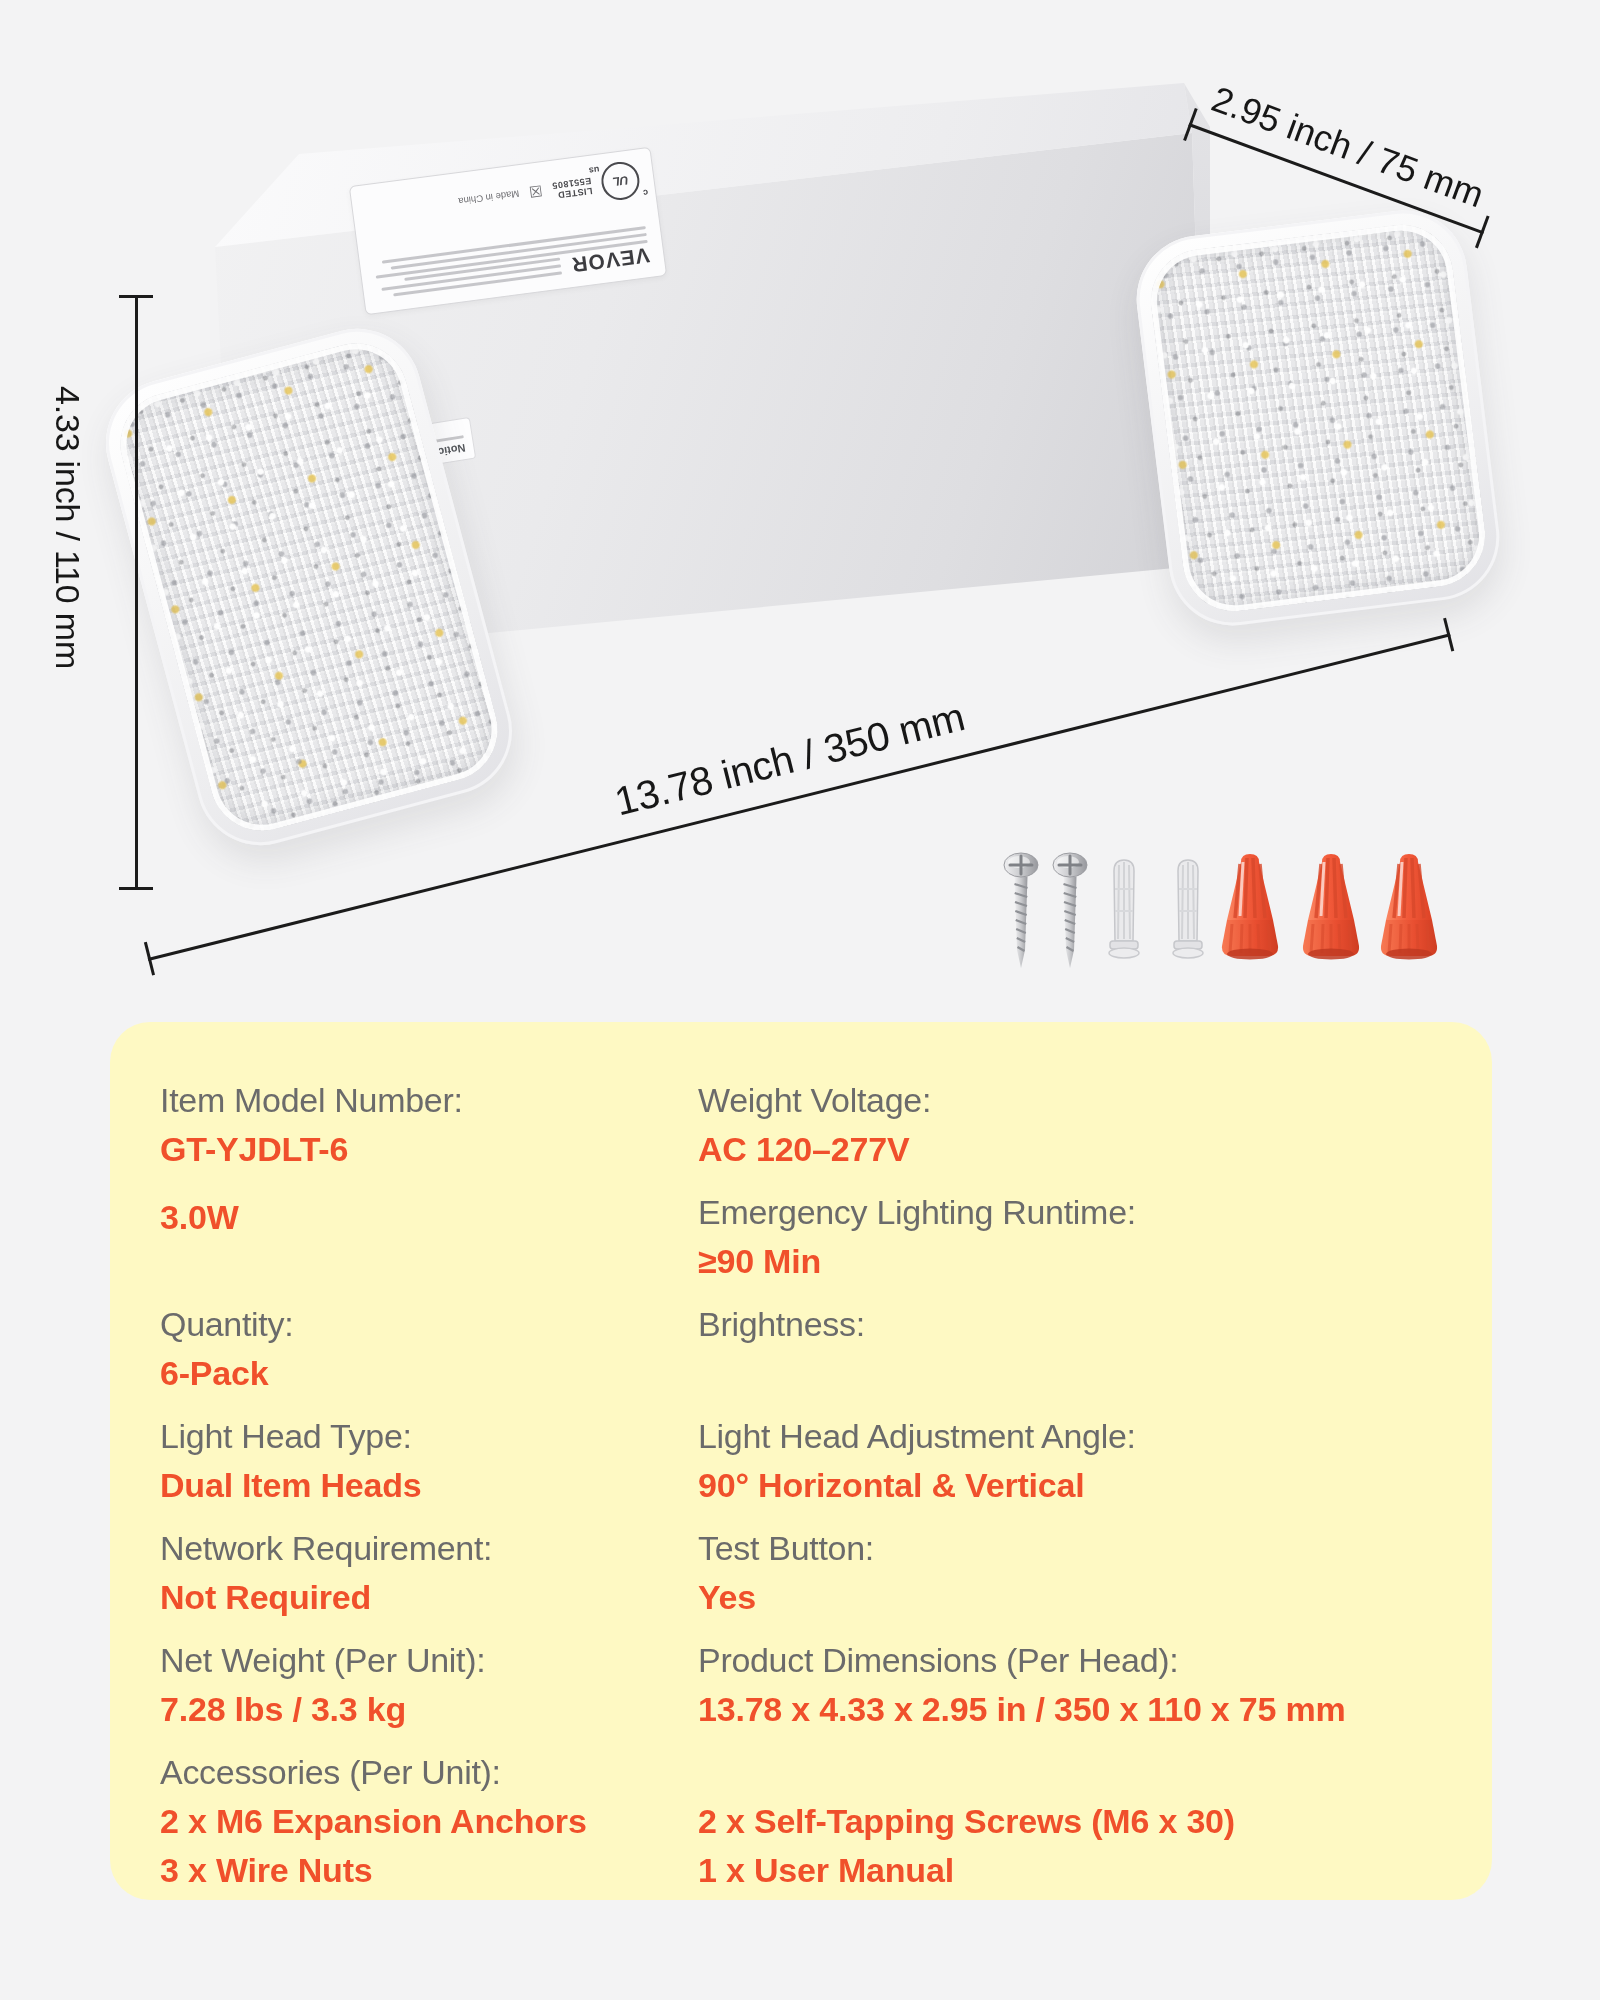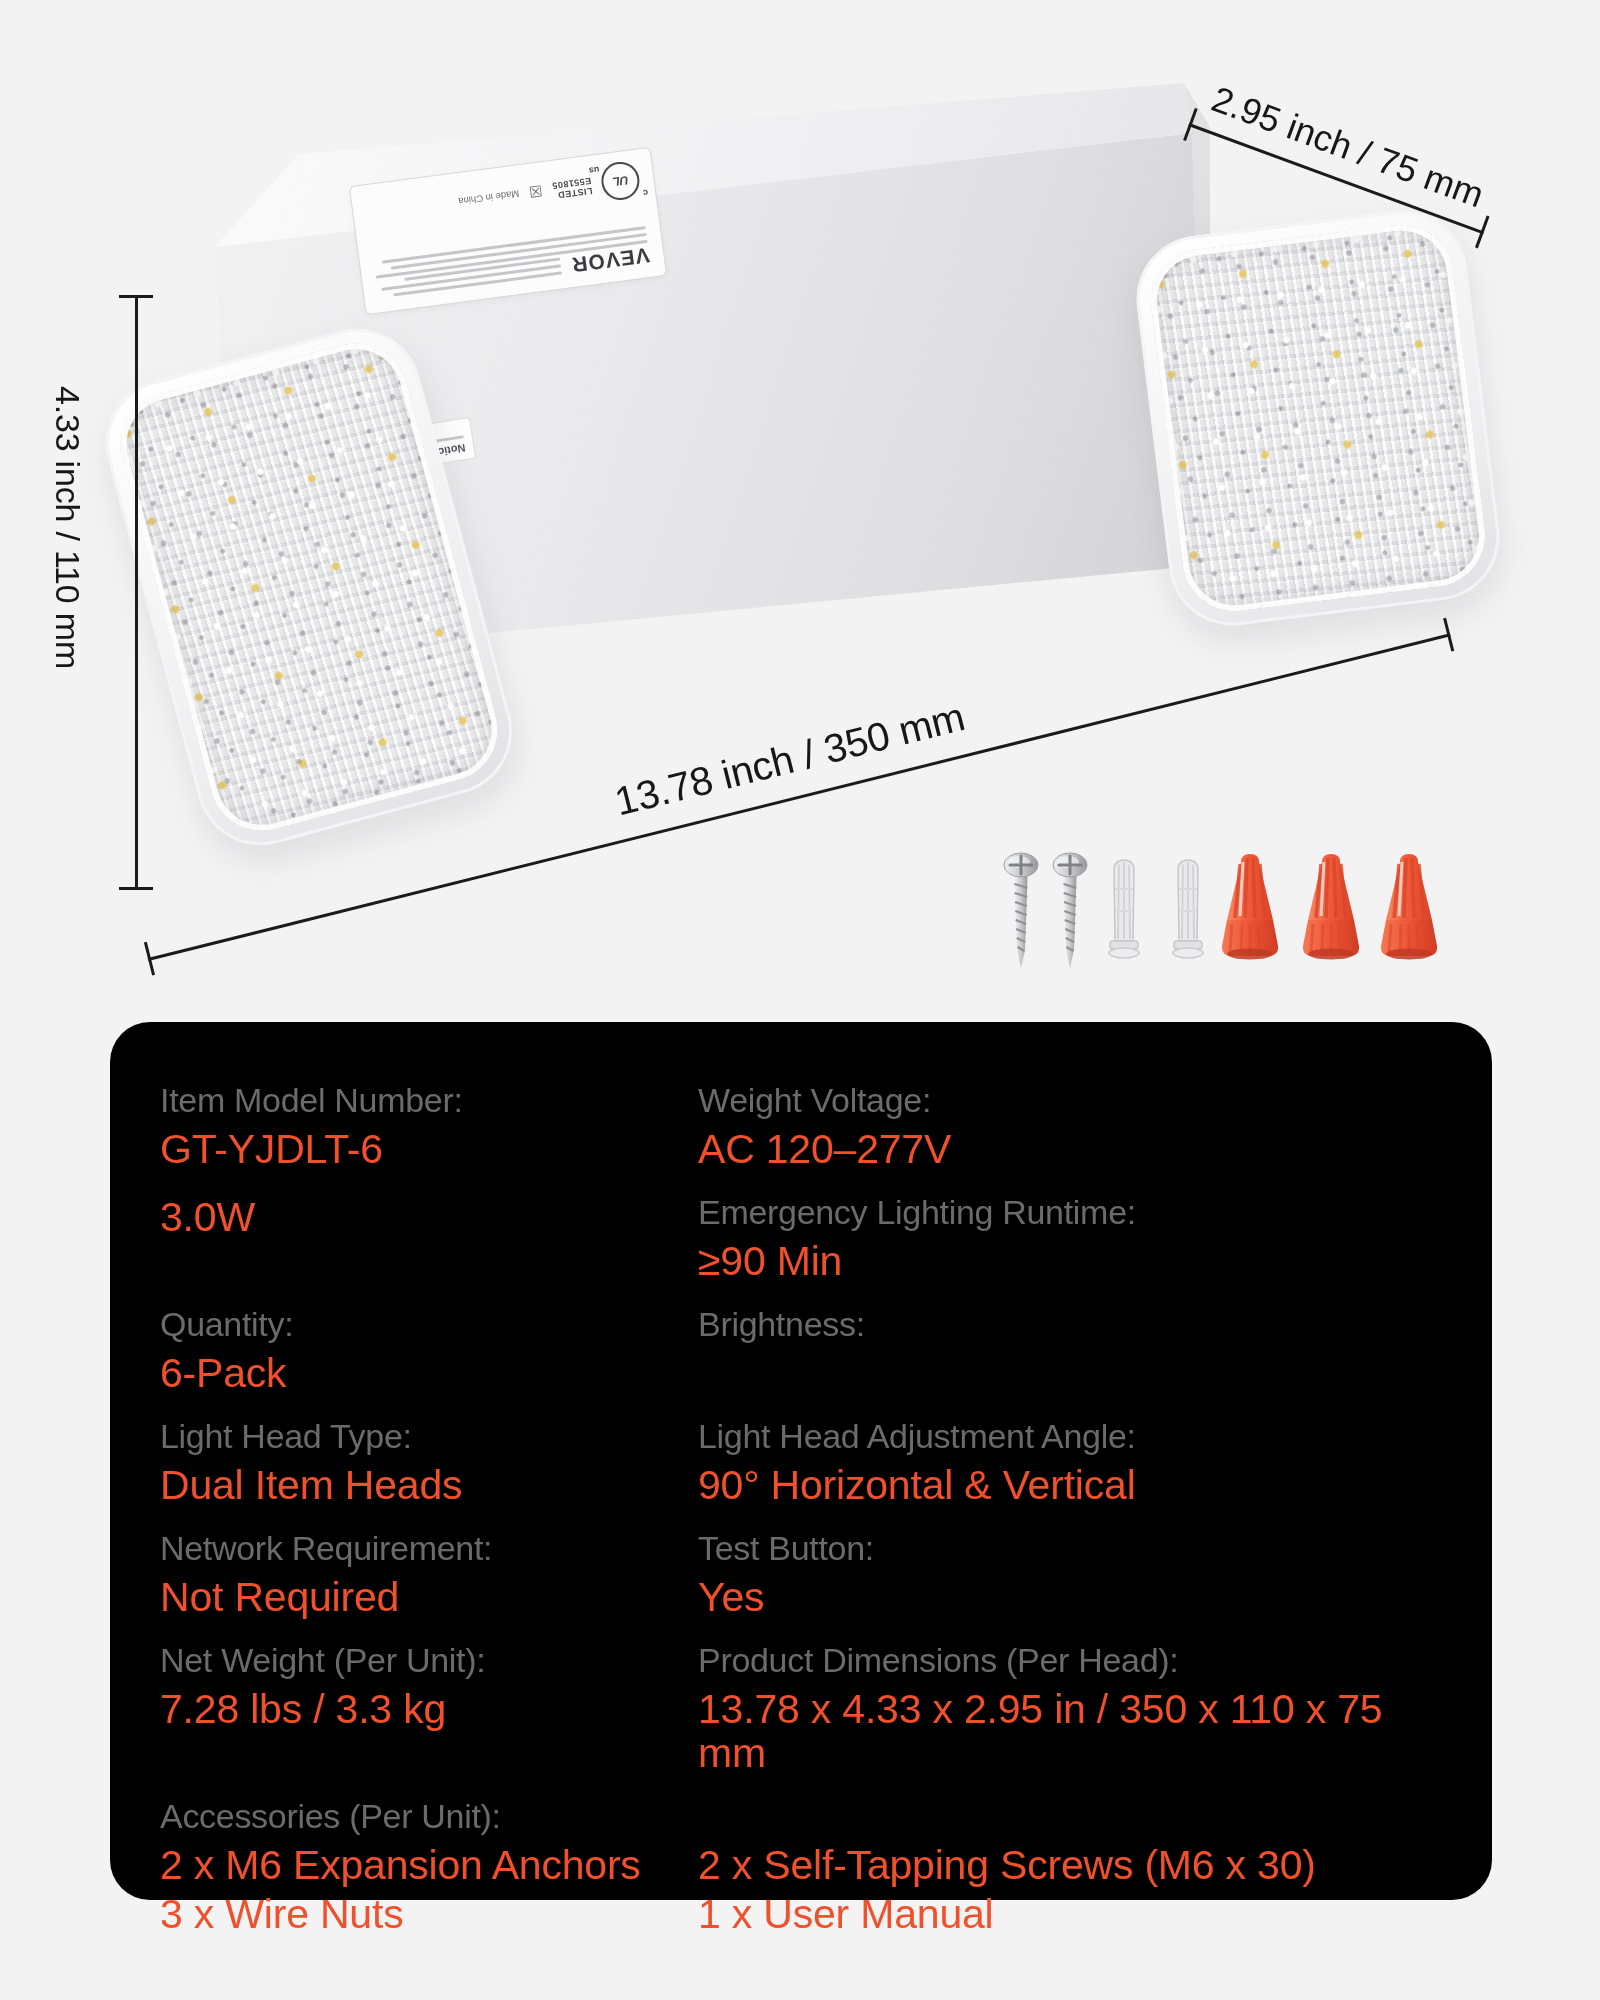--- a/index.html
+++ b/index.html
@@ -84,26 +84,26 @@
   .dim-length{left:148px;top:959px;width:1342px;transform:rotate(-14deg);}
   .dim-length .dim-text{bottom:16px;font-size:40px;letter-spacing:-.2px;}
   .dim-depth{left:1189px;top:124px;width:314px;transform:rotate(20.2deg);}
   .dim-depth .dim-text{bottom:12px;font-size:36px;white-space:nowrap;}
 
   
   .acc{position:absolute;z-index:4;}
 
   
   .spec-panel{position:absolute;left:110px;top:1022px;width:1382px;height:878px;
-    background:#000000;border-radius:40px;box-sizing:border-box;padding:56px 50px 40px 50px;z-index:6;}
+    background:#fef9c3;border-radius:40px;box-sizing:border-box;padding:56px 50px 40px 50px;z-index:6;}
   .spec-grid{display:grid;grid-template-columns:538px 1fr;}
   .pair{margin-bottom:19px;}
   .lbl{font-size:34px;color:#6b6b6b;line-height:44px;letter-spacing:-.3px;}
   .lbl-spacer{height:44px;}
-  .val{font-size:41px;font-weight:400;color:#f0502b;line-height:44px;margin-top:5px;letter-spacing:-.2px;}
+  .val{font-size:34px;font-weight:700;color:#f0502b;line-height:44px;margin-top:5px;letter-spacing:-.2px;}
 </style>
 </head>
 <body>
 
 <svg width="0" height="0" style="position:absolute">
   <defs>
     <linearGradient id="gradMetal" x1="0" y1="0" x2="1" y2="0">
       <stop offset="0" stop-color="#f0f0f2"></stop>
         <stop offset="0.5" stop-color="#c9cacd"></stop>
         <stop offset="1" stop-color="#97989d"></stop>

